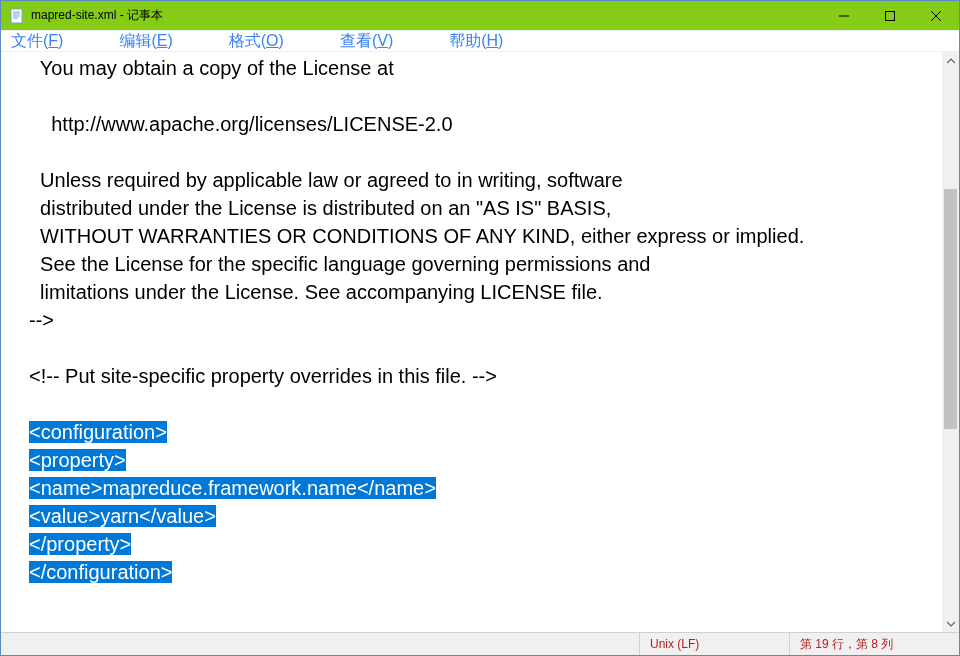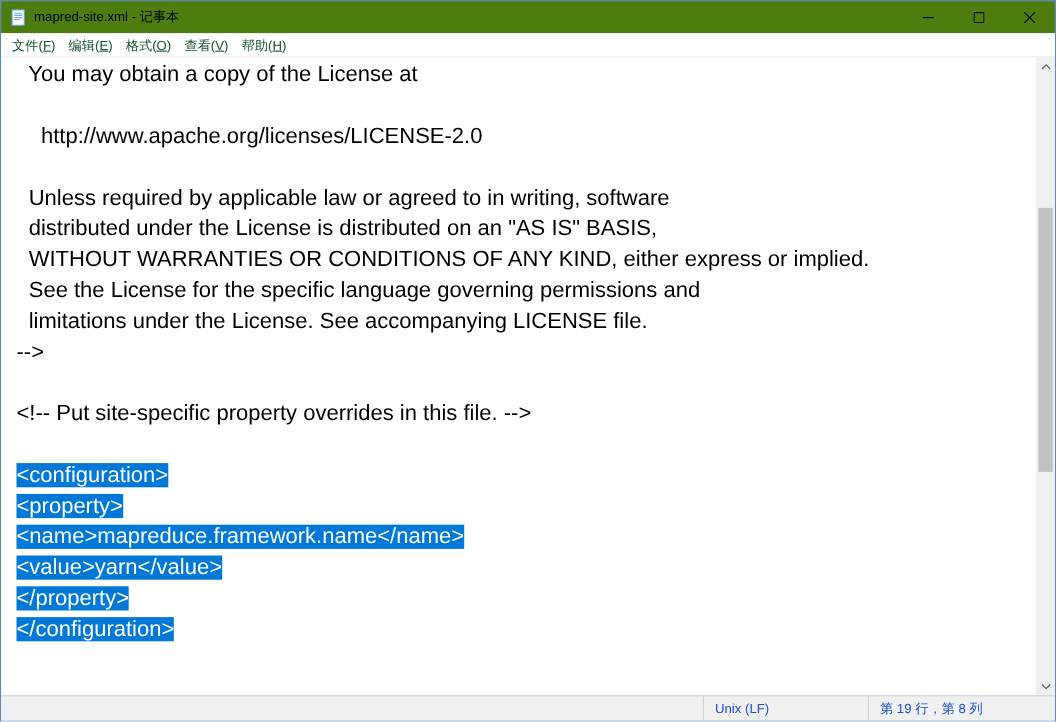--- a/index.html
+++ b/index.html
@@ -1,36 +1,36 @@
 <!DOCTYPE html>
 <html><head>
 <meta charset="utf-8">
 <style>
   * { margin: 0; padding: 0; box-sizing: border-box; }
   html, body { width: 960px; height: 656px; overflow: hidden; font-family: "Microsoft YaHei", "Segoe UI", Tahoma, sans-serif; background: #f0f0f0; }
   .window { width: 960px; height: 656px; background: #fff; border: 1px solid #5a8bc0; display: flex; flex-direction: column; }
-  .titlebar { height: 30px; display: flex; align-items: center; background: #4d7c0f; border-bottom: 1px solid #eee; }
+  .titlebar { height: 30px; display: flex; align-items: center; background: #84cc16; border-bottom: 1px solid #eee; }
   .titlebar-icon { width: 16px; height: 16px; margin-left: 8px; margin-right: 6px; display: inline-flex; align-items: center; justify-content: center; }
   .titlebar-title { font-size: 12px; color: #000; flex: 0 0 auto; }
   .titlebar-spacer { flex: 1; }
   .win-controls { display: flex; height: 100%; }
   .win-btn { width: 46px; height: 30px; display: flex; align-items: center; justify-content: center; font-size: 10px; color: #000; cursor: default; }
-  .menubar { height: 21px; display: flex; align-items: center; background: #fff; padding: 0 4px; font-size: 12px; color: #14532d; border-bottom: 1px solid #f0f0f0; }
+  .menubar { height: 21px; display: flex; align-items: center; background: #fff; padding: 0 4px; font-size: 16px; color: #3b82f6; border-bottom: 1px solid #f0f0f0; gap: 44px; }
   .menu-item { padding: 2px 6px; cursor: default; }
   .underline { text-decoration: underline; }
   .content-wrap { flex: 1; display: flex; position: relative; overflow: hidden; }
   .content { flex: 1; overflow: hidden; padding: 2px 4px 2px 14px; font-size: 20px; line-height: 28px; color: #000; white-space: pre; font-family: "Microsoft YaHei", "Segoe UI", sans-serif; }
-  .content .line { display: block; }
+  .content .line { display: block; margin-left: 14px; }
   .sel { background: #0078d7; color: #fff; text-align: center; }
   .scrollbar-v { width: 17px; background: #f0f0f0; display: flex; flex-direction: column; align-items: center; }
   .sb-btn { width: 17px; height: 17px; background: #f0f0f0; display:flex; align-items:center; justify-content:center; color:#606060; font-size:10px;}
   .sb-track { flex: 1; width: 17px; background: #f0f0f0; position: relative; }
   .sb-thumb { position: absolute; left: 2px; width: 13px; background: #c2c2c2; top: 120px; height: 240px; }
   .statusbar { height: 23px; border-top: 1px solid #d0d0d0; display: flex; align-items: stretch; font-size: 12px; background: #f0f0f0; }
-  .status-cell { border-left: 1px solid #d0d0d0; display: flex; align-items: center; padding: 0 10px; color: #1d4ed8; }
+  .status-cell { border-left: 1px solid #d0d0d0; display: flex; align-items: center; padding: 0 10px; color: #b91c1c; }
   .status-spacer { flex: 1; }
 </style>
 </head>
 <body>
 
 <div class="window">
   <div class="titlebar">
     <span class="titlebar-icon">
       <svg width="16" height="16" viewBox="0 0 16 16">
           <rect x="2" y="1" width="11" height="14" fill="#fff" stroke="#6aa7de" stroke-width="1"></rect>

